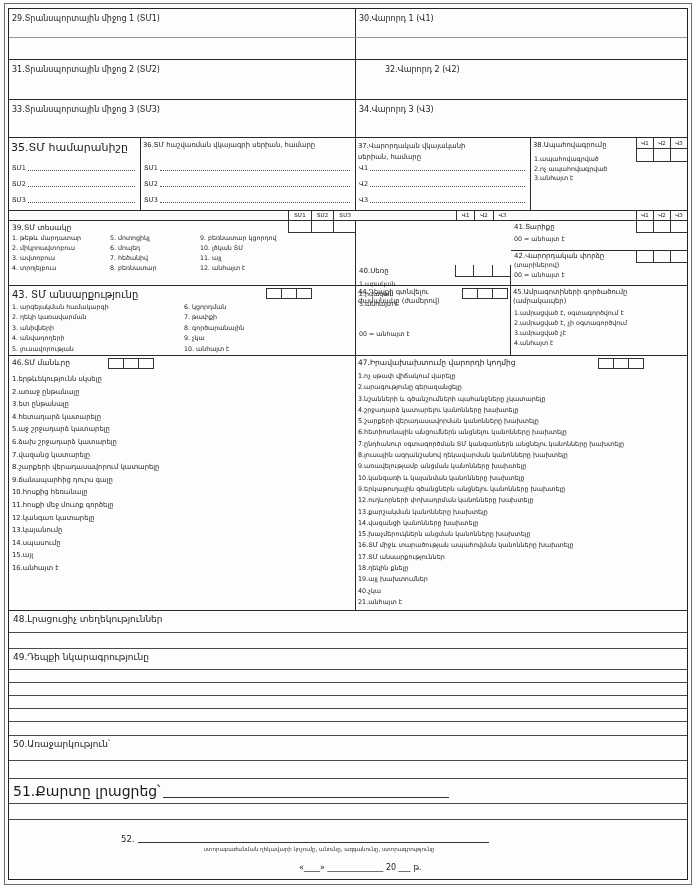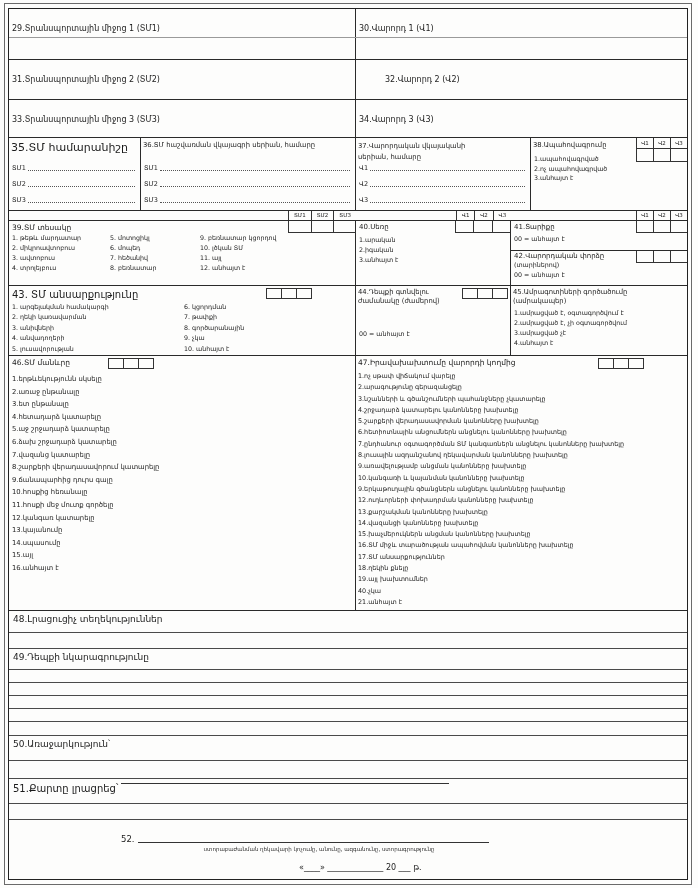--- a/index.html
+++ b/index.html
@@ -24,26 +24,26 @@
   }
   .frow { position: relative; border-bottom: 1px solid #2a2a2a; display: flex; }
   .rA { height: 51px; } .rB { height: 40px; gap: 26px; } .rC { height: 38px; }
   .rD { height: 73px; } .strip { height: 10px; display:block; }
   .rE { height: 65px; } .rF { height: 70px; } .rG { height: 255px; }
   .cell { position: relative; height: 100%; }
   .bdr { border-right: 1px solid #2a2a2a; }
   .wleft  { width: 347px; }
   .wright { flex: 1; }
   .c35 { width: 132px; } .c36 { width: 215px; } .c37 { width: 175px; } .c38 { flex: 1; }
-  .c39 { width: 347px; } .c40 { width: 155px; } .c4142 { flex: 1; }
+  .c39 { width: 347px; } .c40 { width: 155px; margin-top: 44px; } .c4142 { flex: 1; }
   .c43 { width: 347px; } .c44 { width: 155px; } .c45 { flex: 1; }
   .c46 { width: 347px; } .c47 { flex: 1; }
 
   .st { position: absolute; white-space: nowrap; }
-  .t-big { left: 3px; top: 15px; font-size: 8px; }
+  .t-big { left: 3px; top: 5px; font-size: 8px; }
   .t35 { left: 2px; top: 3px; font-size: 11px; }
   .t36 { left: 2px; top: 3px; font-size: 6.8px; white-space: normal; width: 208px; line-height: 8px; }
   .t37 { left: 2px; top: 3px; font-size: 6.8px; white-space: normal; width: 122px; line-height: 11px; }
   .t38 { left: 2px; top: 3px; font-size: 6.8px; white-space: normal; width: 100px; line-height: 8px; }
   .t39 { left: 3px; top: 2px; font-size: 7.5px; }
   .t40 { left: 3px; top: 2px; font-size: 7px; }
   .t41 { left: 3px; top: 2px; font-size: 7px; }
   .t42 { left: 3px; top: 1px; font-size: 7px; }
   .t43 { left: 3px; top: 3px; font-size: 10px; }
   .t44 { left: 2px; top: 2px; font-size: 6.8px; white-space: normal; width: 98px; line-height: 9px; }
@@ -103,21 +103,21 @@
   .o46  { left: 3px;  top: 17px; font-size: 6.8px; line-height: 12.6px; }
   .o47  { left: 2px;  top: 15px; font-size: 6.4px; line-height: 11.3px; }
 
   
   .wsec { position: relative; }
   .s48 { height: 38px; } .s49 { height: 87px; } .s50 { height: 43px; }
   .s51 { height: 52px; } .s52 { height: 28px; } .sdate { height: 20px; }
   .wtitle { position: absolute; left: 4px; top: 3px; font-size: 9px; white-space: nowrap; }
   .rule { position: absolute; left: 0; right: 0; height: 0; border-top: 1px solid #4a4a4a; }
   .rule-light { border-top: 1px solid #9a9a9a; }
-  .t51 { position: absolute; left: 4px; top: 4px; width: 436px; display: flex; align-items: flex-start; font-size: 10px; }
+  .t51 { position: absolute; left: 4px; top: 4px; width: 436px; display: flex; align-items: flex-end; font-size: 14px; }
   .l52 { position: absolute; left: 112px; top: 3px; width: 368px; display: flex; align-items: flex-end; font-size: 8.5px; }
   .cap52 { position: absolute; left: 140px; top: 15px; width: 340px; text-align: center; font-size: 5.5px; color: #2e2e2e; }
   .dateline { position: absolute; left: 290px; top: 4px; font-size: 8px; white-space: nowrap; }
 </style>
 </head>
 <body>
 
 <div class="page">
   <div class="outer-frame"></div>
   <div class="form">

